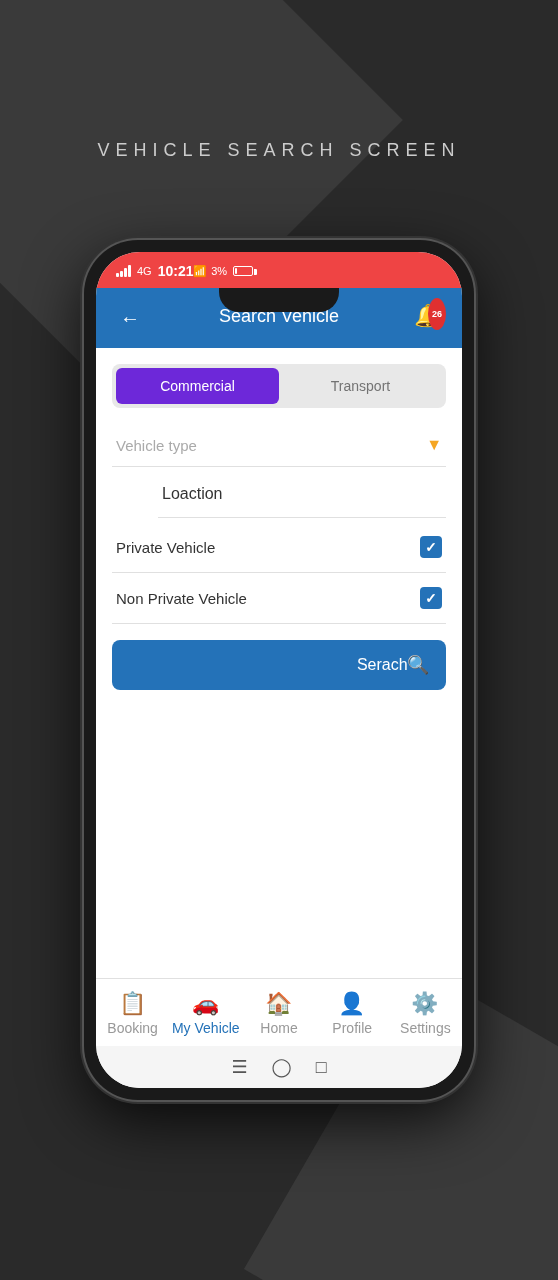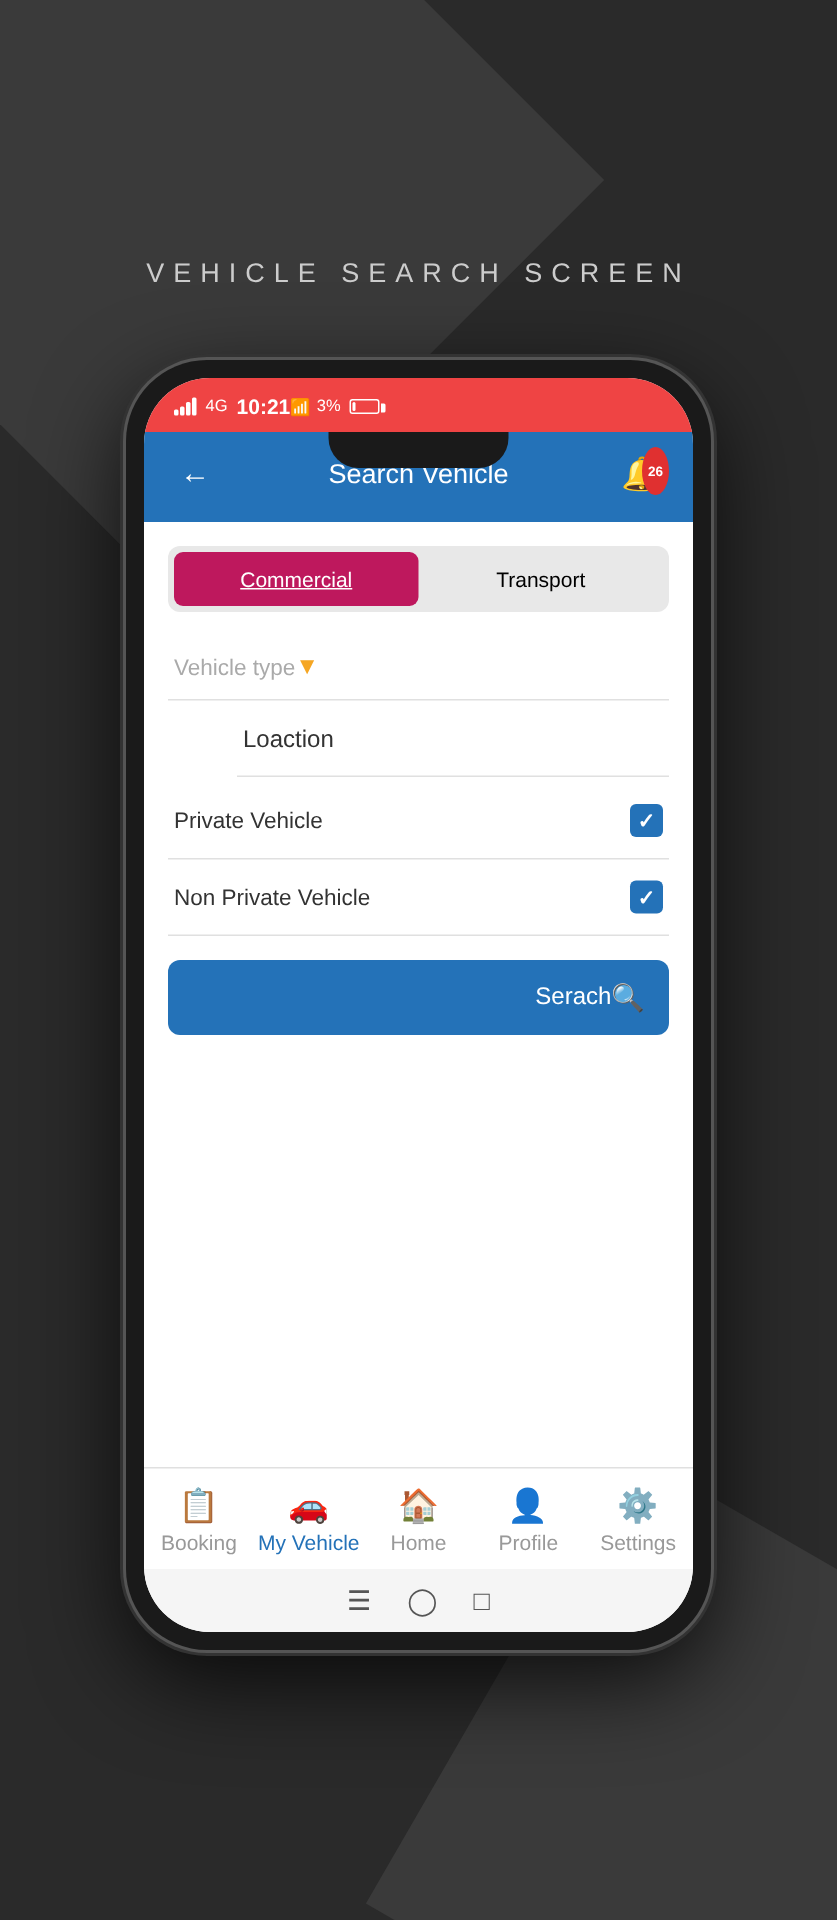--- a/index.html
+++ b/index.html
@@ -41,21 +41,20 @@
     .screen-label {
       position: absolute;
       top: 140px;
       left: 50%;
       transform: translateX(-50%);
       color: #ccc;
       font-size: 18px;
       letter-spacing: 6px;
       font-weight: 300;
       white-space: nowrap;
-      margin-top: 32px;
     }
 
     
     .phone-shell {
       position: relative;
       width: 390px;
       height: 860px;
       background: #1a1a1a;
       border-radius: 54px;
       box-shadow: 0 0 0 2px #555, 0 0 0 4px #333, 0 20px 60px rgba(0,0,0,0.8);
@@ -211,34 +210,33 @@
     .tab-item {
       flex: 1;
       padding: 10px;
       text-align: center;
       font-size: 14px;
       font-weight: 500;
       border-radius: 6px;
       cursor: pointer;
     }
     .tab-item.active {
-      background: #be185d;
-      color: #fff;
-      text-decoration: underline;
+      background: #6d28d9;
+      color: #fff;
     }
     .tab-item.inactive {
       background: transparent;
-      color: #000000;
+      color: #737373;
     }
 
     
     .dropdown-row {
       display: flex;
       align-items: center;
-      justify-content: flex-start;
+      justify-content: space-between;
       padding: 12px 4px;
       border-bottom: 1px solid #e0e0e0;
       margin-bottom: 4px;
     }
     .dropdown-label {
       color: #aaa;
       font-size: 15px;
     }
     .dropdown-arrow {
       color: #f5a623;

